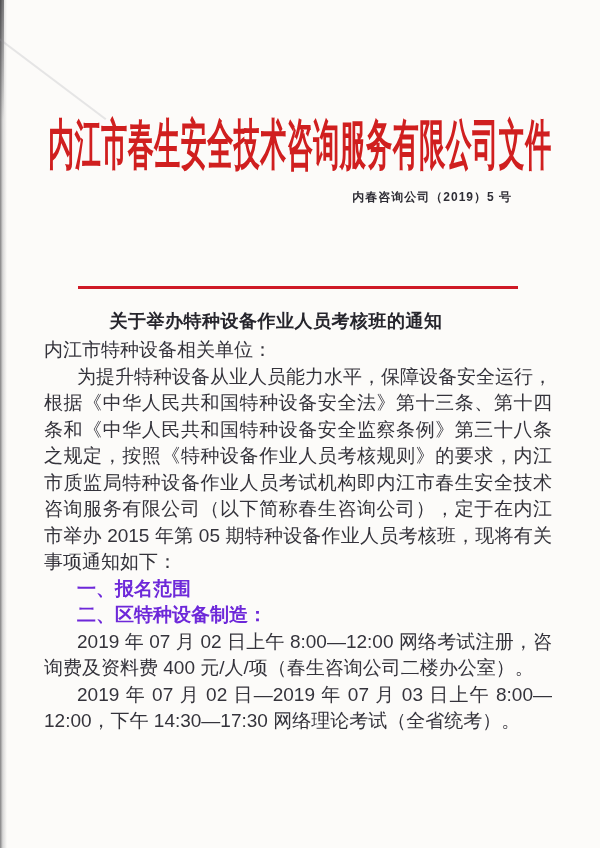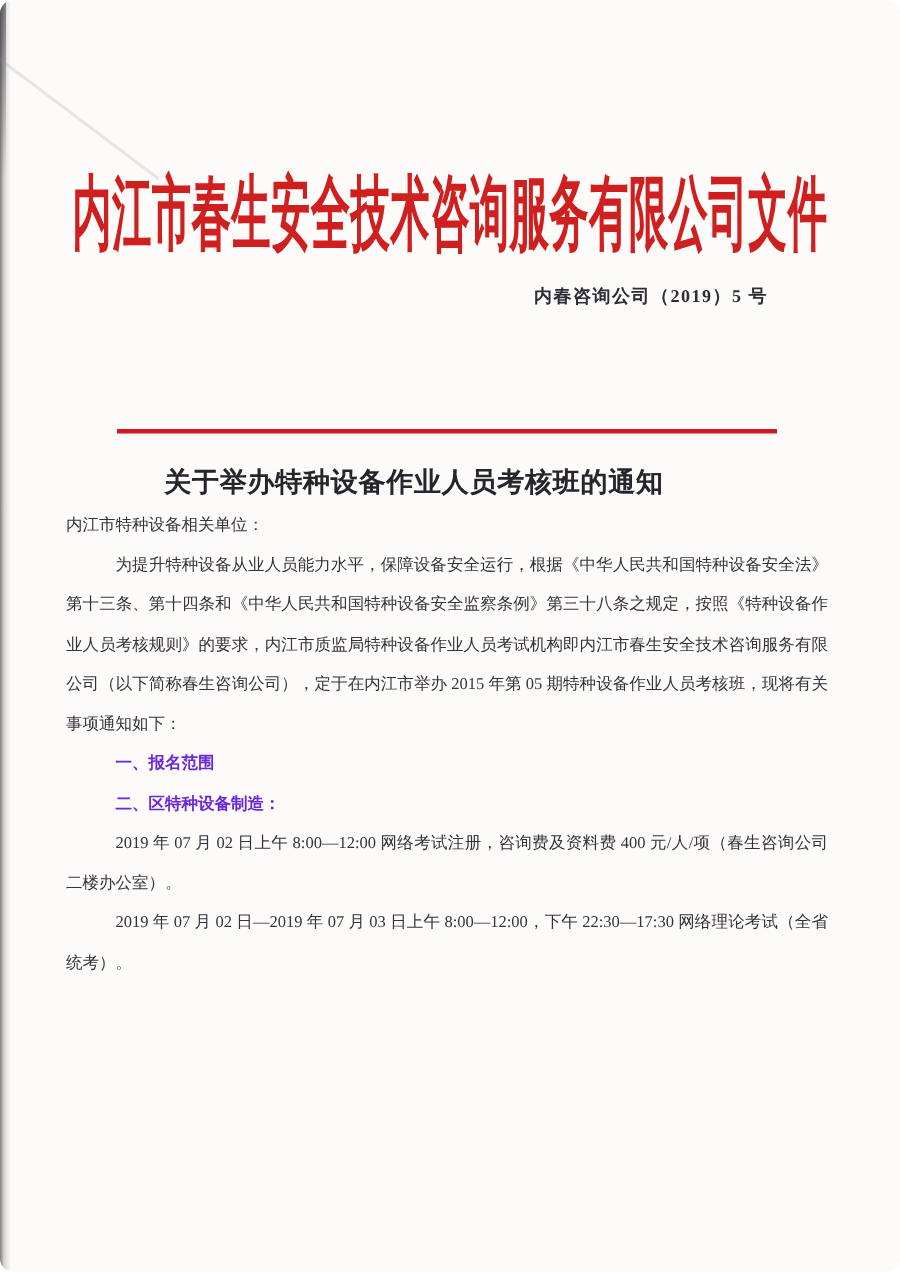--- a/index.html
+++ b/index.html
@@ -6,23 +6,22 @@
     margin: 0;
     padding: 0;
     background: #ffffff;
   }
   .page {
     position: relative;
     width: 600px;
     height: 848px;
     background: #fcfbf9;
     overflow: hidden;
-    font-family: Liberation Serif, serif;
+    font-family: Liberation Sans, sans-serif;
     color: #34333b;
-    border-radius: 9px;
   }
   
   .scan-edge {
     position: absolute;
     left: 0; top: 0; bottom: 0;
     width: 7px;
     background: linear-gradient(to right,
       rgba(30,30,34,0.55) 0%,
       rgba(90,90,96,0.22) 40%,
       rgba(130,130,136,0.0) 100%);
@@ -81,21 +80,21 @@
     font-weight: 700;
     letter-spacing: 0.5px;
     color: #26252c;
     transform: translateX(-24px);
     white-space: nowrap;
   }
   .body-block {
     position: absolute;
     top: 337px; left: 44px;
     width: 508px;
-    font-size: 11px;
+    font-size: 19px;
     line-height: 26.5px;
     text-align: justify;
     color: #34333b;
   }
   .body-block p { margin: 0; }
   .salutation { margin-bottom: 5px; }
   .indent { text-indent: 33px; }
   .sec-heading {
     font-weight: 700;
     text-indent: 33px;
@@ -127,16 +126,16 @@
 
     <p class="indent">为提升特种设备从业人员能力水平，保障设备安全运行，根据《中华人民共和国特种设备安全法》第十三条、第十四条和《中华人民共和国特种设备安全监察条例》第三十八条之规定，按照《特种设备作业人员考核规则》的要求，内江市质监局特种设备作业人员考试机构即内江市春生安全技术咨询服务有限公司（以下简称春生咨询公司），定于在内江市举办 2015 年第 05 期特种设备作业人员考核班，现将有关事项通知如下：</p>
 
     <p class="sec-heading gap-lg">一、报名范围</p>
 
 
     <p class="sec-heading gap-sm">二、区特种设备制造：</p>
 
     <p class="indent">2019 年 07 月 02 日上午 8:00—12:00 网络考试注册，咨询费及资料费 400 元/人/项（春生咨询公司二楼办公室）。</p>
 
-    <p class="indent gap-xs">2019 年 07 月 02 日—2019 年 07 月 03 日上午 8:00—12:00，下午 22:30—17:30 网络理论考试（全省统考）。</p>
+    <p class="indent gap-xs">2019 年 07 月 02 日—2019 年 07 月 03 日上午 8:00—12:00，下午 14:30—17:30 网络理论考试（全省统考）。</p>
   </div>
 
 </div>
 
 </body></html>

